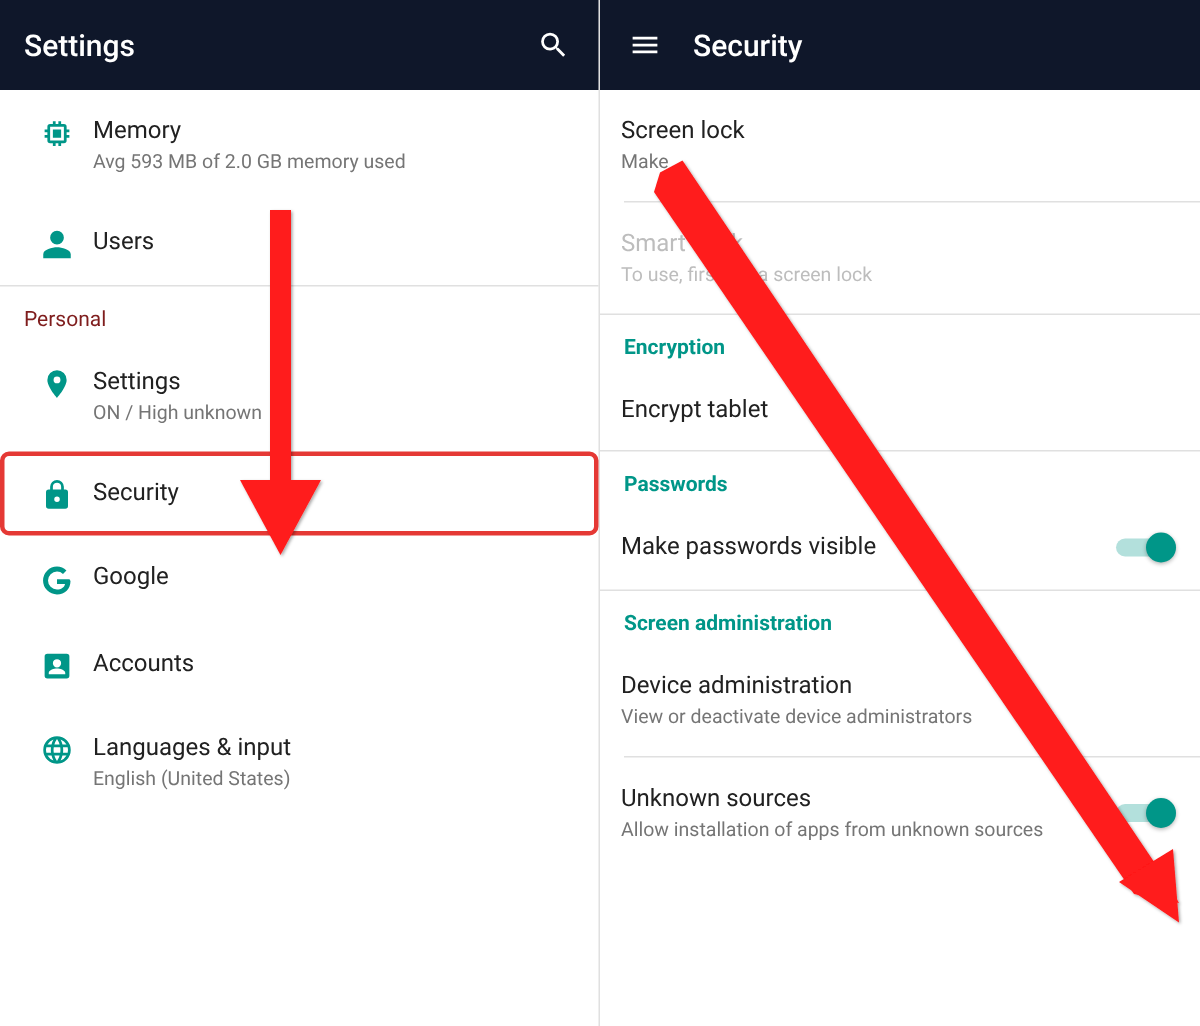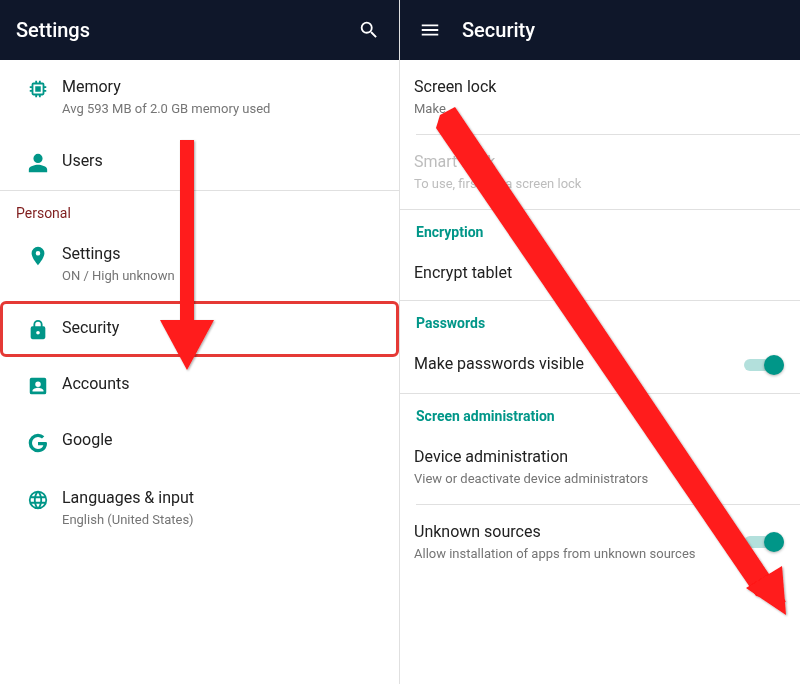--- a/index.html
+++ b/index.html
@@ -83,36 +83,36 @@
           <svg width="22" height="22" viewBox="0 0 24 24">
               <path d="M18 8h-1V6a5 5 0 00-10 0v2H6a2 2 0 00-2 2v10a2 2 0 002 2h12a2 2 0 002-2V10a2 2 0 00-2-2zM9 6a3 3 0 016 0v2H9V6zm3 11a2 2 0 112-2 2 2 0 01-2 2z"></path>
             </svg>
         </div>
         <div class="txt">
           <div class="ttl">Security</div>
         </div>
       </div>
       <div class="row">
         <div class="ricon">
-          <svg width="22" height="22" viewBox="0 0 24 24">
-              <path d="M3 5v14a2 2 0 002 2h14a2 2 0 002-2V5a2 2 0 00-2-2H5a2 2 0 00-2 2zm9 2a3 3 0 11-3 3 3 3 0 013-3zm6 11H6v-1c0-2 4-3.1 6-3.1s6 1.1 6 3.1v1z"></path>
-            </svg>
-        </div>
-        <div class="txt">
-          <div class="ttl">Accounts</div>
-        </div>
-      </div>
-      <div class="row">
-        <div class="ricon">
           <svg width="24" height="24" viewBox="0 0 24 24">
               <path d="M21.35 11.1H12v3.2h5.35c-.5 2.4-2.55 3.7-5.35 3.7A6 6 0 1112 6a5.73 5.73 0 014 1.6l2.3-2.3A9.33 9.33 0 0012 2.7 9.3 9.3 0 1012 21.3c5.35 0 9-3.75 9-9a9.86 9.86 0 00-.65-1.2z"></path>
             </svg>
         </div>
         <div class="txt">
           <div class="ttl">Google</div>
+        </div>
+      </div>
+      <div class="row">
+        <div class="ricon">
+          <svg width="22" height="22" viewBox="0 0 24 24">
+              <path d="M3 5v14a2 2 0 002 2h14a2 2 0 002-2V5a2 2 0 00-2-2H5a2 2 0 00-2 2zm9 2a3 3 0 11-3 3 3 3 0 013-3zm6 11H6v-1c0-2 4-3.1 6-3.1s6 1.1 6 3.1v1z"></path>
+            </svg>
+        </div>
+        <div class="txt">
+          <div class="ttl">Accounts</div>
         </div>
       </div>
       <div class="row">
         <div class="ricon">
           <svg width="22" height="22" viewBox="0 0 24 24">
               <path d="M12 2a10 10 0 1010 10A10 10 0 0012 2zm6.93 6h-2.95a15.65 15.65 0 00-1.38-3.56A8.03 8.03 0 0118.93 8zM12 4a13.51 13.51 0 011.91 4h-3.82A13.51 13.51 0 0112 4zM4.26 14a7.82 7.82 0 010-4h3.38a16.52 16.52 0 00-.14 2 16.52 16.52 0 00.14 2H4.26zm.81 2h2.95a15.65 15.65 0 001.38 3.56A8.03 8.03 0 015.07 16zM8.02 8H5.07a8.03 8.03 0 014.33-3.56A15.65 15.65 0 008.02 8zM12 20a13.51 13.51 0 01-1.91-4h3.82A13.51 13.51 0 0112 20zm2.34-6H9.66a14.71 14.71 0 01-.16-2 14.71 14.71 0 01.16-2h4.68a14.71 14.71 0 01.16 2 14.71 14.71 0 01-.16 2zm.26 5.56A15.65 15.65 0 0015.98 16h2.95a8.03 8.03 0 01-4.33 3.56zM16.36 14a16.52 16.52 0 00.14-2 16.52 16.52 0 00-.14-2h3.38a7.82 7.82 0 010 4h-3.38z"></path>
             </svg>
         </div>
         <div class="txt">
           <div class="ttl">Languages &amp; input</div>

